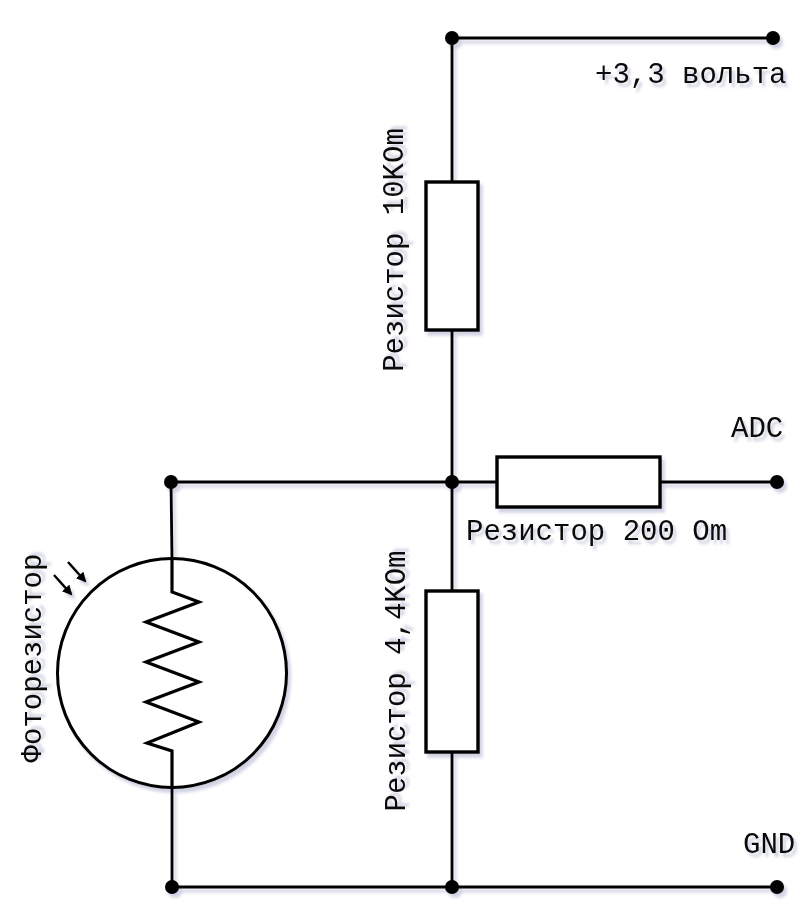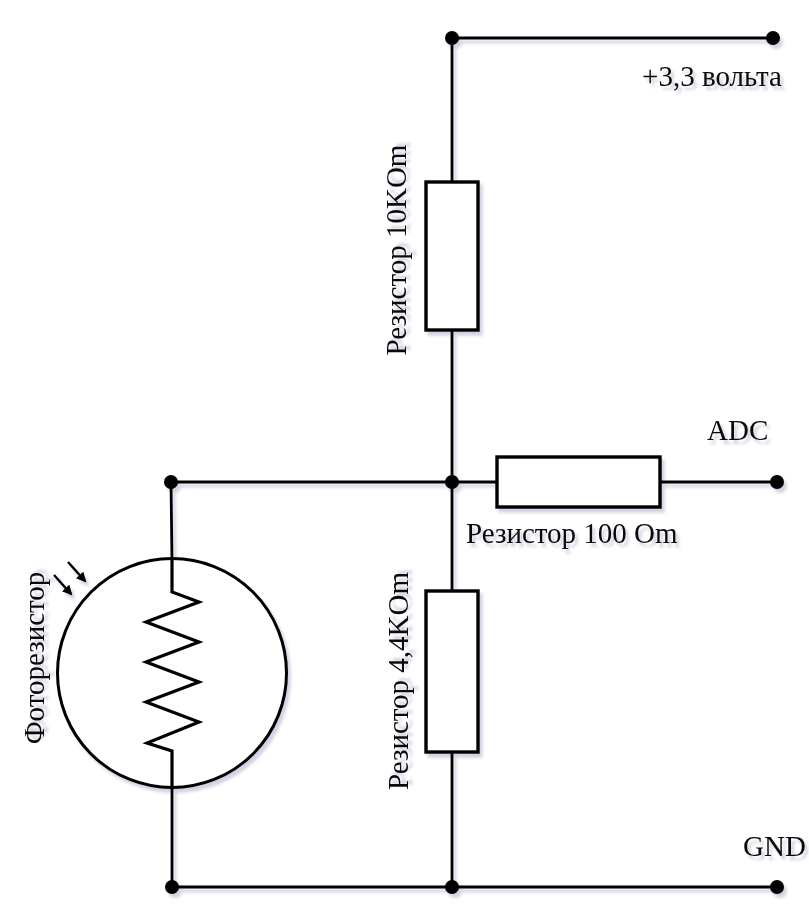--- a/index.html
+++ b/index.html
@@ -1,20 +1,20 @@
 <!DOCTYPE html>
 <html><head>
 <meta charset="utf-8">
 <style>
   html,body{margin:0;padding:0;background:#ffffff;}
   #stage{
     position:relative;
     width:809px;height:916px;
     background:#ffffff;
-    font-family:Liberation Serif, serif;
+    font-family:Liberation Mono, monospace;
     color:#000;
     overflow:hidden;
   }
   #schematic-svg{
     position:absolute;left:0;top:0;
     filter:drop-shadow(3px 4px 1.5px rgba(152,158,192,0.45));
   }
   .lbl{
     position:absolute;
     font-size:29px;
@@ -81,23 +81,23 @@
       <circle cx="452" cy="482" r="7"></circle>
       <circle cx="777" cy="482" r="7"></circle>
       <circle cx="172" cy="887" r="7"></circle>
       <circle cx="452" cy="887" r="7"></circle>
       <circle cx="777" cy="887" r="7"></circle>
     </g>
   </svg>
 
   <div class="lbl right" style="left:595px;top:61px;width:187px;">+3,3 вольта</div>
 
-  <div class="lbl" style="left:707px;top:415px;text-align:center;">ADC</div>
+  <div class="lbl" style="left:731px;top:415px;text-align:center;">ADC</div>
 
-  <div class="lbl" style="left:466px;top:518px;">Резистор 100 Om</div>
+  <div class="lbl" style="left:466px;top:518px;">Резистор 200 Om</div>
 
   <div class="lbl" style="left:743px;top:831px;">GND</div>
 
   <div class="lbl vert" style="left:396px;top:250px;">Резистор 10KOm</div>
 
   <div class="lbl vert" style="left:398px;top:681px;">Резистор 4,4KOm</div>
 
   <div class="lbl vert" style="left:34px;top:658px;">Фоторезистор</div>
 
 </div>

